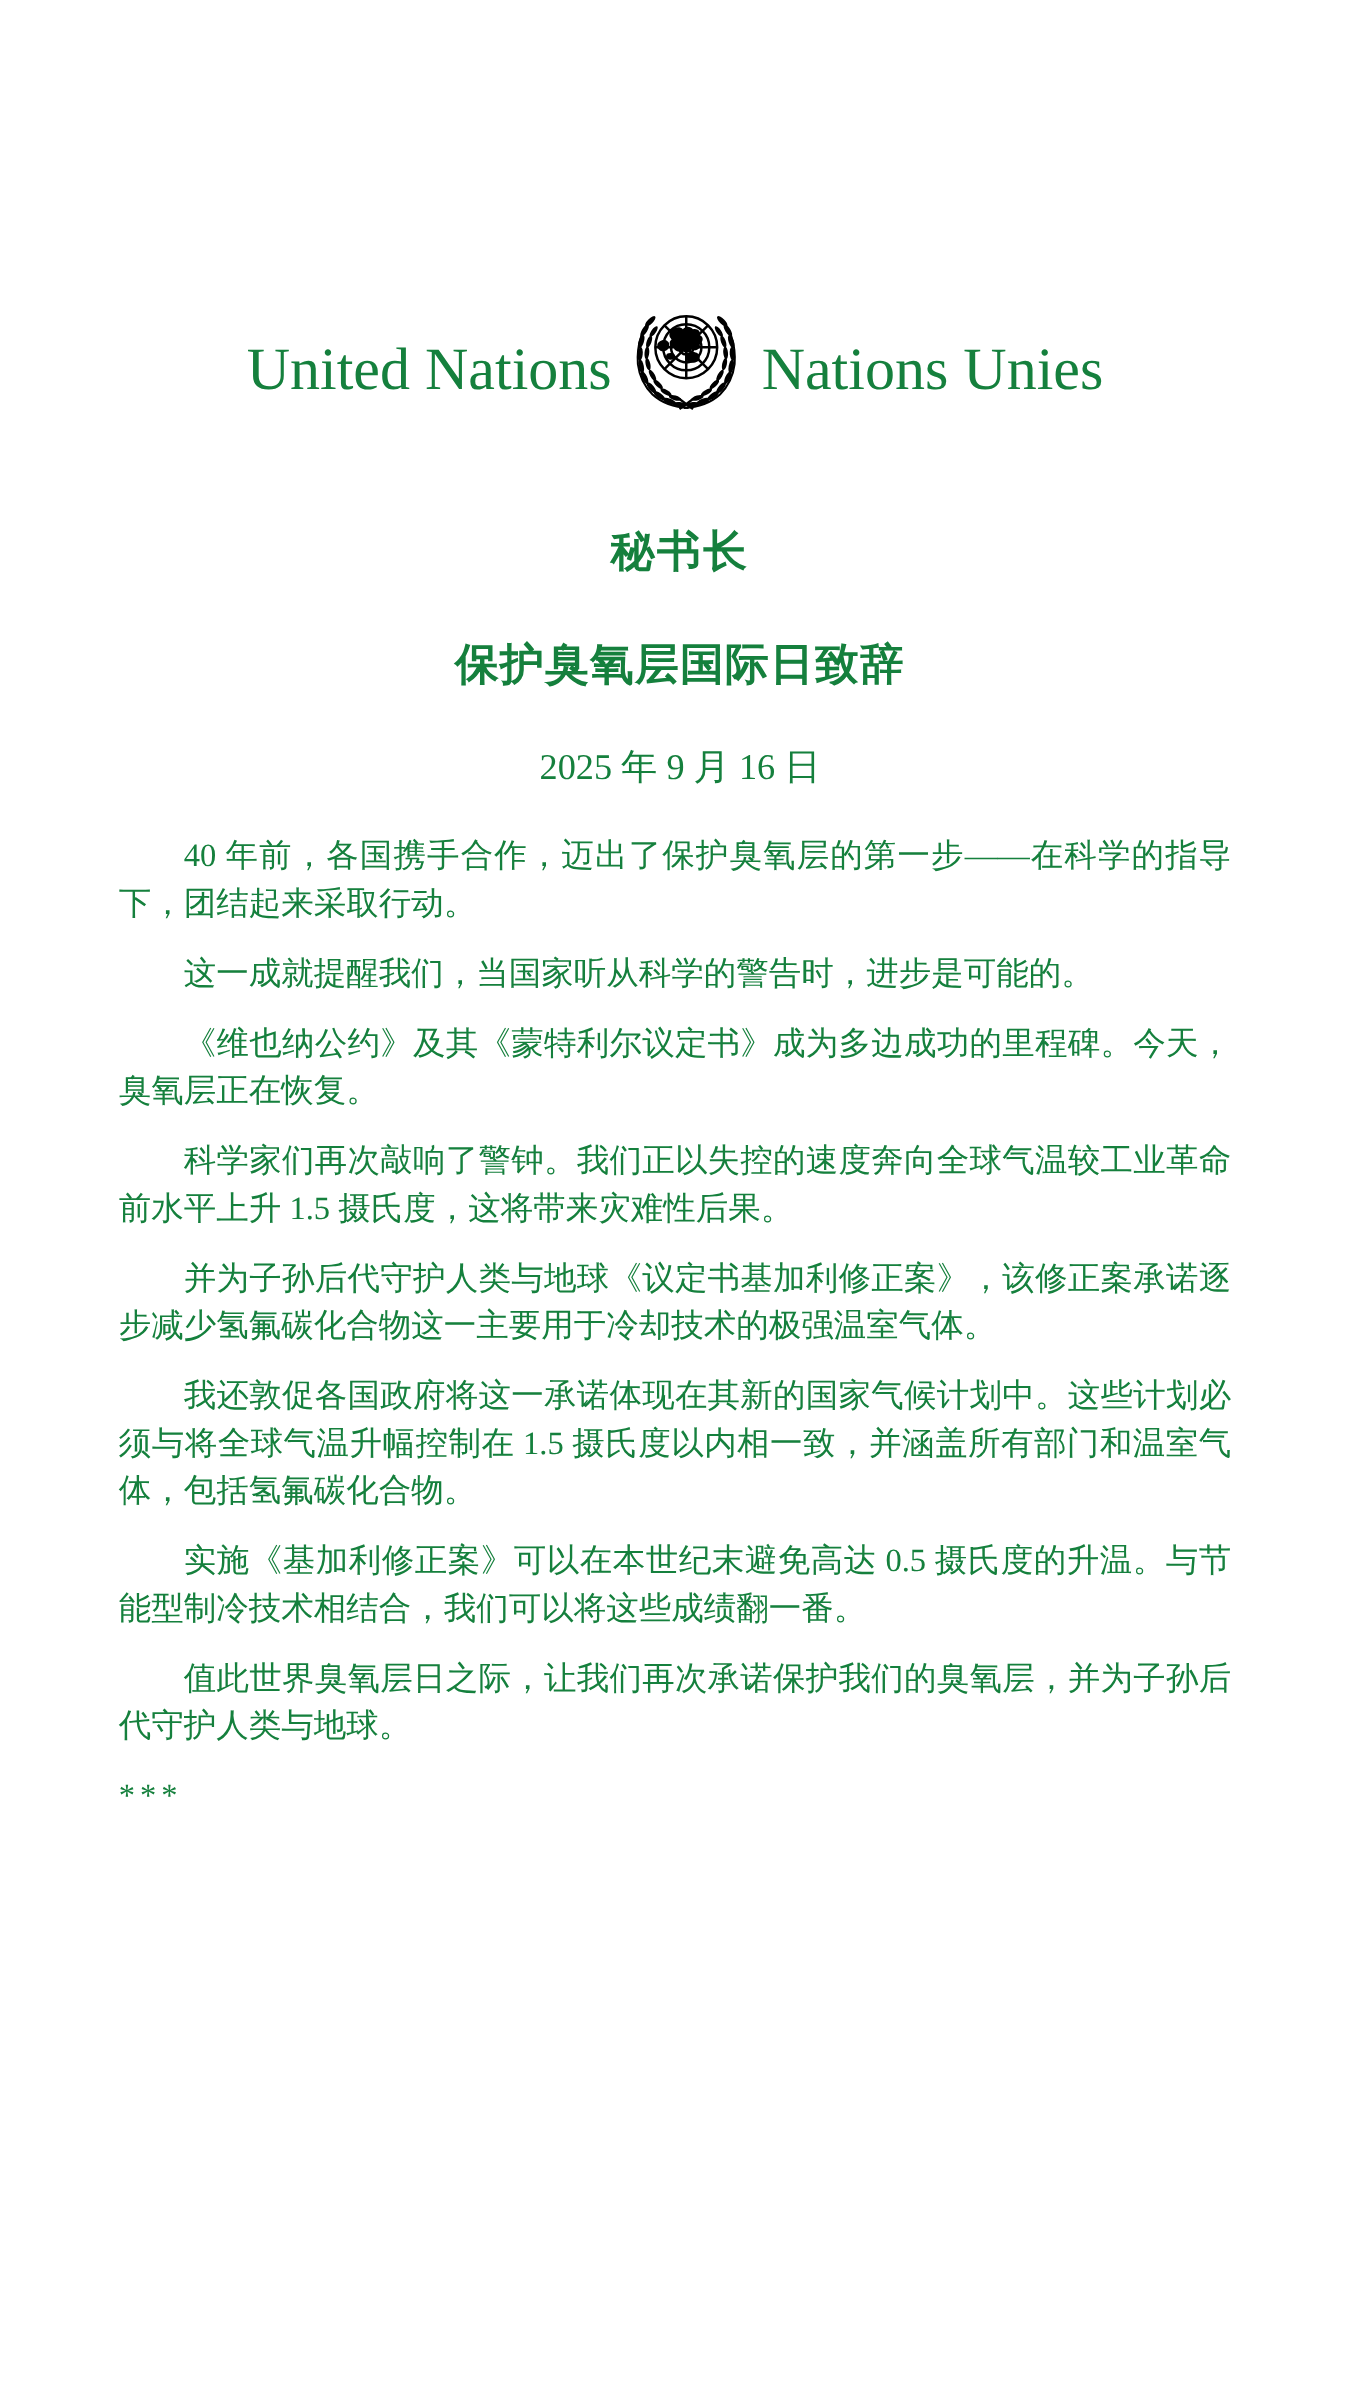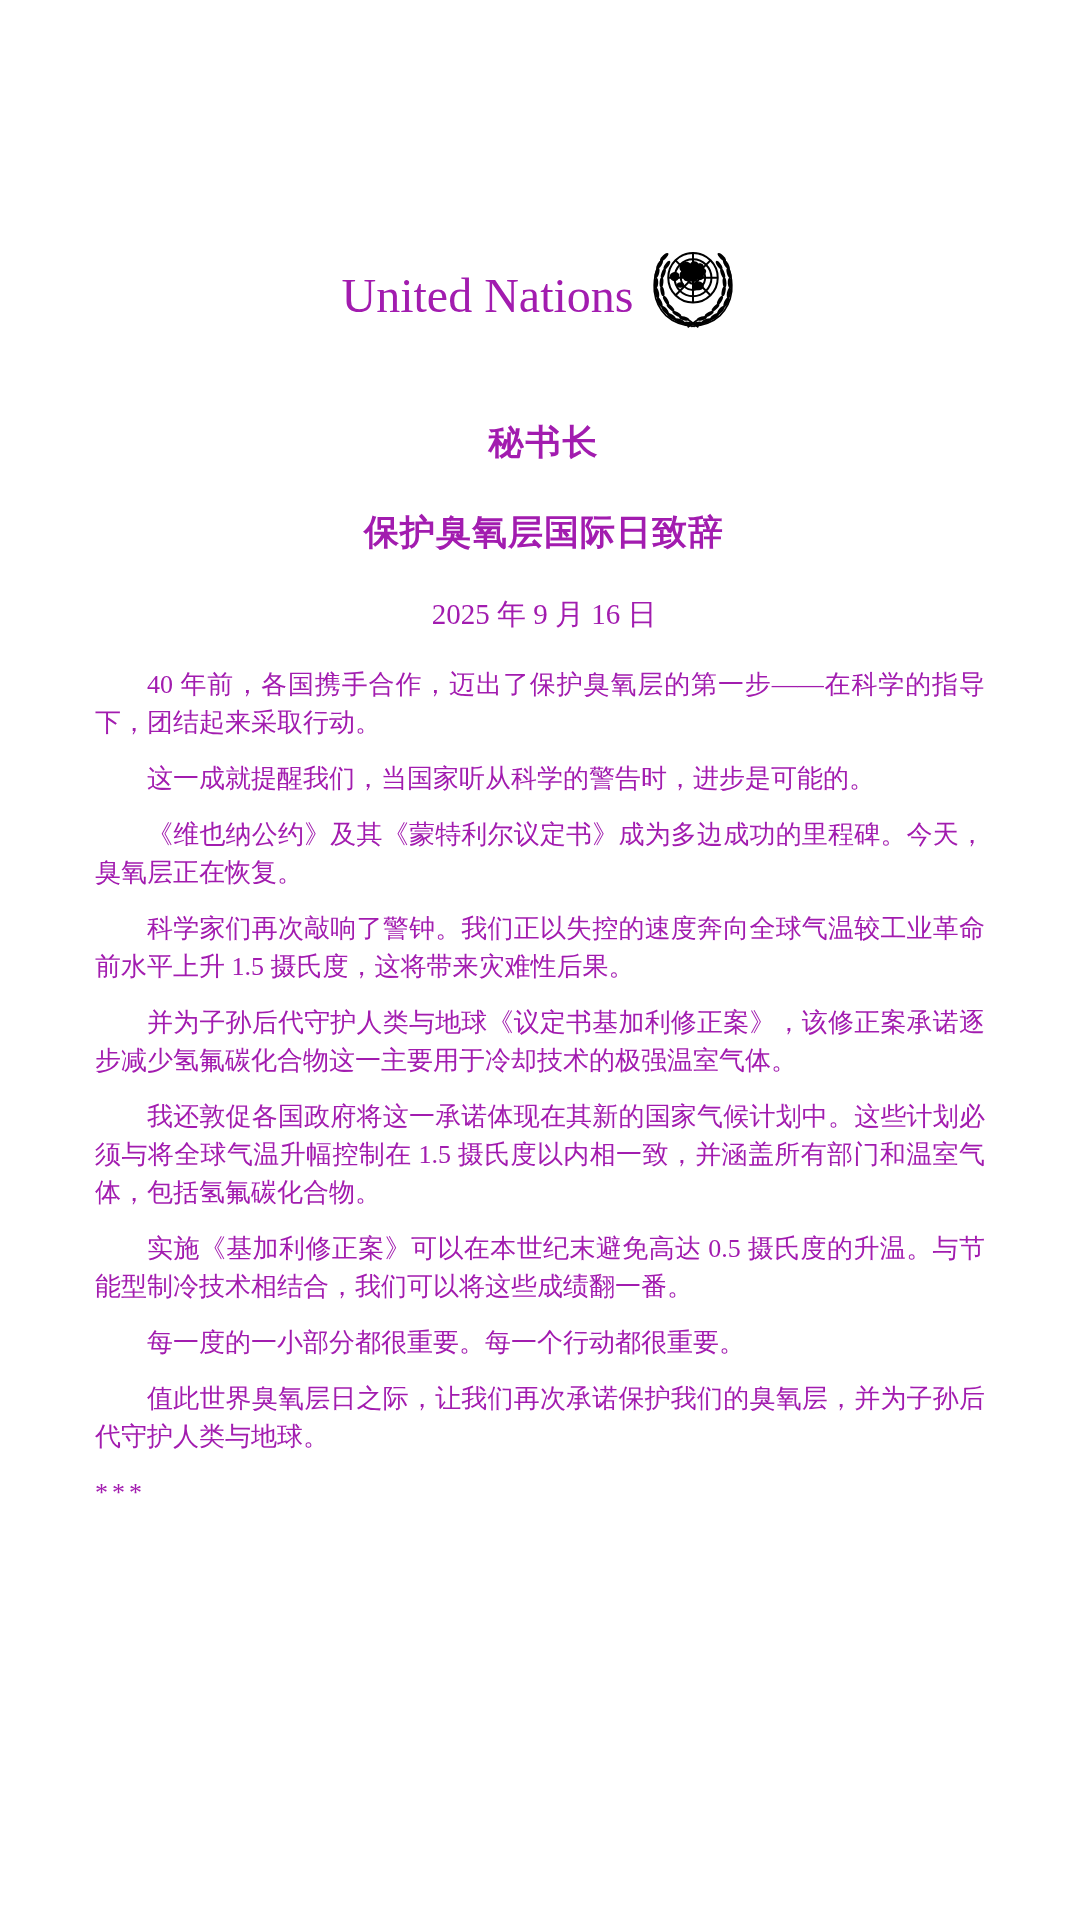--- a/index.html
+++ b/index.html
@@ -2,21 +2,21 @@
 <html><head>
 <meta charset="utf-8">
 <style>
   html, body { margin: 0; padding: 0; background: #ffffff; }
   .page {
     position: relative;
     width: 1080px;
     height: 1920px;
     margin: 0 auto;
     background: #ffffff;
-    color: #a21caf;
+    color: #15803d;
     overflow: hidden;
     font-family: "Liberation Serif", serif;
   }
 
   
   .letterhead {
     position: absolute;
     top: 238px;
     left: 0;
     width: 100%;
@@ -136,34 +136,34 @@
         </g>
 
         <g fill="#000" stroke="none">
           <path d="M36 28 c3 -4 8 -5 11 -2 c2 -3 7 -3 9 0 c4 -1 7 2 6 5 c4 2 3 6 0 8 c1 4 -3 7 -7 5 c-1 3 -6 4 -8 1 c-4 2 -8 0 -8 -3 c-4 -1 -5 -5 -2 -7 c-3 -3 -2 -6 -1 -7z"></path>
           <path d="M26 37 c4 -3 9 -1 9 3 c0 4 -4 7 -8 5 c-3 -2 -4 -6 -1 -8z"></path>
           <path d="M52 47 c5 -2 10 0 10 4 c0 4 -6 6 -10 4 c-3 -2 -3 -6 0 -8z"></path>
           <ellipse cx="36" cy="50" rx="4" ry="3"></ellipse>
         </g>
       </svg>
     </span>
+    <span class="wordmark">Nations Unies</span>
   </div>
 
   <h1 class="center-line role">秘书长</h1>
 
   <h2 class="center-line doc-title">保护臭氧层国际日致辞</h2>
 
   <div class="center-line doc-date">2025 年 9 月 16 日</div>
 
   <div class="body-text">
     <p>40 年前，各国携手合作，迈出了保护臭氧层的第一步——在科学的指导下，团结起来采取行动。</p>
     <p>这一成就提醒我们，当国家听从科学的警告时，进步是可能的。</p>
     <p>《维也纳公约》及其《蒙特利尔议定书》成为多边成功的里程碑。今天，臭氧层正在恢复。</p>
     <p>科学家们再次敲响了警钟。我们正以失控的速度奔向全球气温较工业革命前水平上升 1.5 摄氏度，这将带来灾难性后果。</p>
     <p>并为子孙后代守护人类与地球《议定书基加利修正案》，该修正案承诺逐步减少氢氟碳化合物这一主要用于冷却技术的极强温室气体。</p>
     <p>我还敦促各国政府将这一承诺体现在其新的国家气候计划中。这些计划必须与将全球气温升幅控制在 1.5 摄氏度以内相一致，并涵盖所有部门和温室气体，包括氢氟碳化合物。</p>
     <p>实施《基加利修正案》可以在本世纪末避免高达 0.5 摄氏度的升温。与节能型制冷技术相结合，我们可以将这些成绩翻一番。</p>
-    <p>每一度的一小部分都很重要。每一个行动都很重要。</p>
     <p>值此世界臭氧层日之际，让我们再次承诺保护我们的臭氧层，并为子孙后代守护人类与地球。</p>
     <p class="end-mark">***</p>
   </div>
 
 </div>
 
 </body></html>

